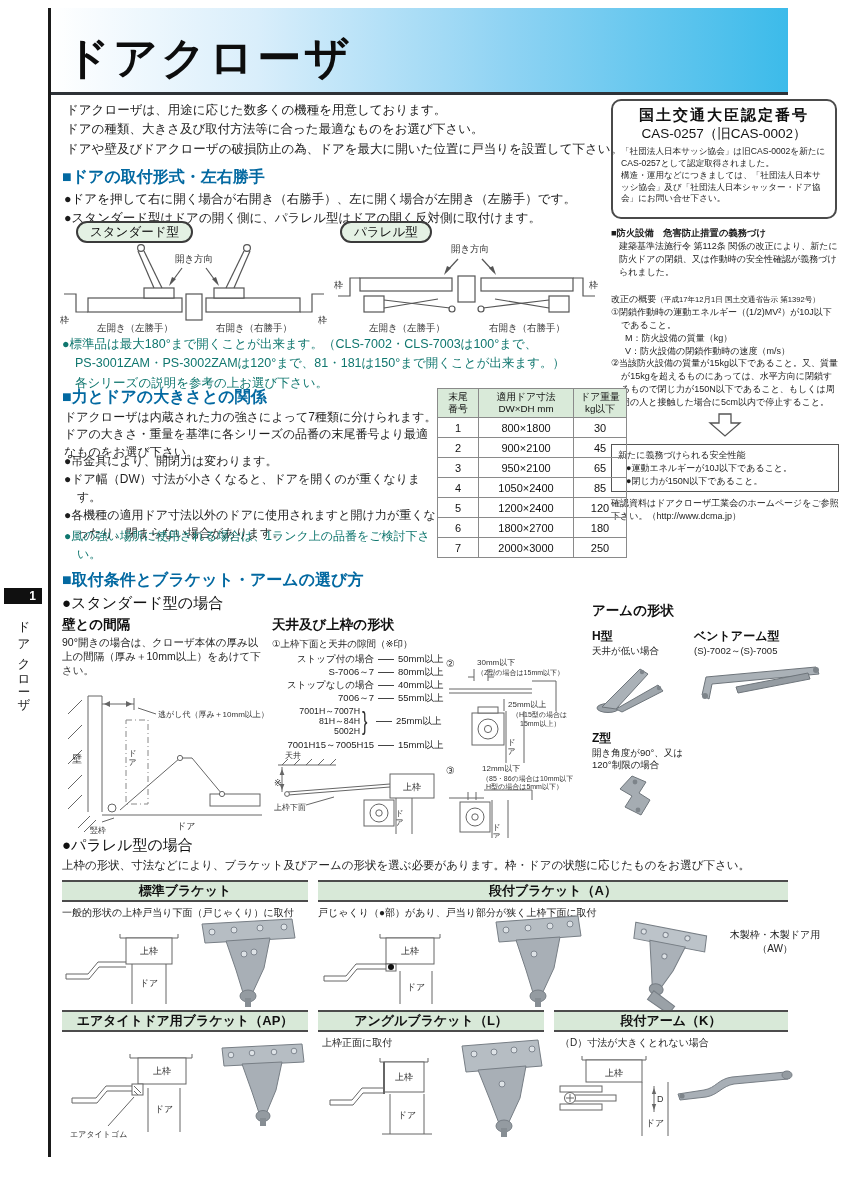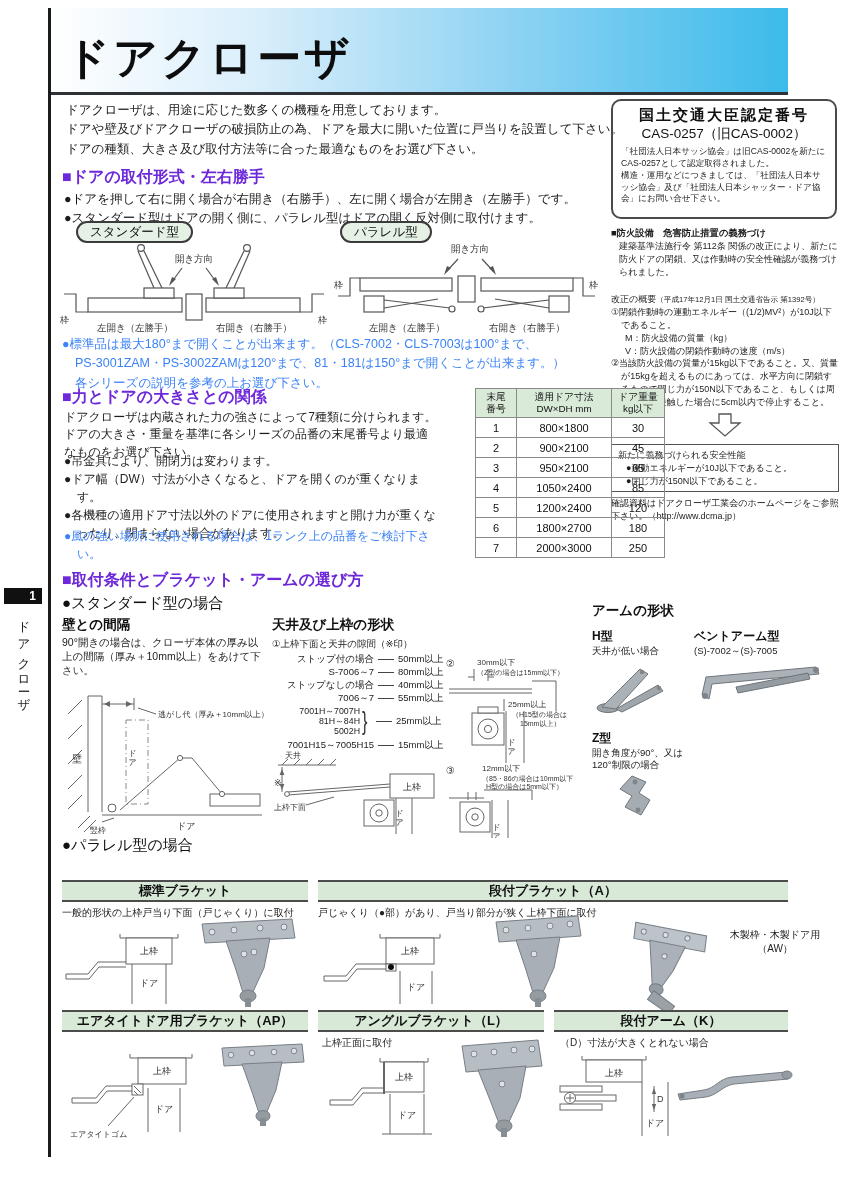--- a/index.html
+++ b/index.html
@@ -12,47 +12,47 @@
        font-size:12px;font-weight:bold;text-align:right;padding-right:6px;box-sizing:border-box;line-height:16px;}
   .side-vert{left:15px;top:612px;writing-mode:vertical-rl;font-size:12.5px;letter-spacing:4px;color:#222;}
   
   .band{left:51px;top:8px;width:737px;height:84px;
         background:linear-gradient(90deg,#ffffff 0%,#d9eefb 28%,#8fd3f3 62%,#3cbbea 100%);
         border-bottom:3px solid #2e3237;}
   .band h1{position:absolute;left:14px;bottom:4px;margin:0;font-size:44px;letter-spacing:3px;color:#0d0d0d;}
   
   .intro{left:66px;top:101px;width:560px;font-size:12.5px;line-height:1.55;color:#1b1b1b;}
   
-  .h-blue{color:#6d28d9;font-weight:bold;font-size:16px;}
+  .h-blue{color:#0369a1;font-weight:bold;font-size:16px;}
   .h-black{color:#111;font-weight:normal;font-size:15px;}
   
   .certbox{left:611px;top:99px;width:226px;height:120px;border:2px solid#4a4a4a;border-radius:10px;
            box-sizing:border-box;padding:5px 8px;}
   .certbox .t{text-align:center;font-weight:bold;font-size:15px;letter-spacing:2px;color:#111;}
   .certbox .n{text-align:center;font-size:13.5px;color:#111;margin-bottom:3px;}
   .certbox p{margin:0;font-size:8.6px;line-height:1.38;color:#222;}
   
   .fire{left:611px;top:227px;width:228px;font-size:9px;line-height:1.42;color:#1d1d1d;}
   .fire .fh{font-weight:bold;font-size:9.3px;}
   .fire .ind{padding-left:8px;}
   .fire .hang{padding-left:10px;text-indent:-10px;}
   .fire .small{font-size:7.6px;}
   .fire .sbox{border:1px solid #555;padding:4px 6px;margin-top:2px;}
   .fire .arrowwrap{text-align:center;margin:5px 0 3px 0;}
   
   .blist{font-size:12.5px;line-height:1.55;color:#1b1b1b;}
-  .red{color:#3b82f6;}
+  .red{color:#0f766e;}
   .pill{position:absolute;border:2px solid #3b3b3b;border-radius:11px;background:#e4f1e4;
         font-size:12.5px;line-height:18px;height:18px;padding:0 12px;color:#111;}
   
   .ppara{left:64px;top:409px;width:376px;font-size:12px;line-height:1.45;}
   .pbul{left:64px;top:452px;width:380px;font-size:12px;line-height:1.5;}
   .pbul div{padding-left:13px;text-indent:-13px;}
   
-  table.size{border-collapse:collapse;font-size:11px;color:#111;margin-left:38px;}
+  table.size{border-collapse:collapse;font-size:11px;color:#111;}
   table.size th,table.size td{border:1px solid #8a8a8a;text-align:center;}
   table.size th{background:#d9ead9;font-weight:normal;font-size:9.8px;line-height:1.25;padding:2px 3px;}
   table.size td{height:19px;padding:0 4px;}
   
   .colT{font-size:13.5px;font-weight:bold;color:#111;}
   .colTx{font-size:10.5px;line-height:1.32;color:#222;margin-top:2px;}
   .listT{font-size:9.5px;margin-top:4px;color:#222;}
   .spec-row{display:flex;align-items:center;height:13px;font-size:9.5px;color:#222;}
   .spec-label{width:102px;text-align:right;white-space:nowrap;}
   .spec-dash{width:16px;border-top:1.2px solid #444;margin:0 4px;}
@@ -76,22 +76,22 @@
   <div class="abs vrule"></div>
   <div class="abs tab">1</div>
   <div class="abs side-vert">ドアクローザ</div>
 
   <div class="abs band">
     <h1>ドアクローザ</h1>
   </div>
 
   <div class="abs intro">
     <div>ドアクローザは、用途に応じた数多くの機種を用意しております。</div>
+    <div>ドアの種類、大きさ及び取付方法等に合った最適なものをお選び下さい。</div>
     <div>ドアや壁及びドアクローザの破損防止の為、ドアを最大に開いた位置に戸当りを設置して下さい。</div>
-    <div>ドアの種類、大きさ及び取付方法等に合った最適なものをお選び下さい。</div>
   </div>
 
   <div class="abs certbox">
     <div class="t">国土交通大臣認定番号</div>
     <div class="n">CAS-0257（旧CAS-0002）</div>
     <p>「社団法人日本サッシ協会」は旧CAS-0002を新たにCAS-0257として認定取得されました。</p>
     <p>構造・運用などにつきましては、「社団法人日本サッシ協会」及び「社団法人日本シャッター・ドア協会」にお問い合せ下さい。</p>
   </div>
 
   <div class="abs fire">
@@ -428,20 +428,21 @@
       <div class="armdesc"><span>開き角度が90°、又は</span><br><span>120°制限の場合</span></div>
       <svg width="64" height="46" viewBox="0 0 64 46" style="margin-left:10px;">
         <path d="M30,4 L44,10 L37,21 L48,28 L39,43 L23,35 L30,24 L18,17 Z" fill="#a5acb2" stroke="#6e757b"></path>
         <circle cx="33" cy="10" r="2.4" fill="#7d848a"></circle>
           <circle cx="36" cy="38" r="2.4" fill="#7d848a"></circle>
       </svg>
     </div>
   </div>
 
   <div class="abs h-black" style="left:62px;top:836px;">●パラレル型の場合</div>
+  <div class="abs" style="left:62px;top:858px;width:740px;font-size:11.5px;">上枠の形状、寸法などにより、ブラケット及びアームの形状を選ぶ必要があります。枠・ドアの状態に応じたものをお選び下さい。</div>
 
   <div class="abs gbar" style="left:62px;top:880px;width:246px;">標準ブラケット</div>
   <div class="abs gbar" style="left:318px;top:880px;width:470px;">段付ブラケット（A）</div>
   <div class="abs cap" style="left:62px;top:906px;width:252px;">一般的形状の上枠戸当り下面（戸じゃくり）に取付</div>
   <div class="abs cap" style="left:318px;top:906px;width:300px;">戸じゃくり（●部）があり、戸当り部分が狭く上枠下面に取付</div>
   <div class="abs cap" style="left:712px;top:928px;width:126px;text-align:center;line-height:1.35;">
     <span>木製枠・木製ドア用</span><br><span>（AW）</span>
   </div>
 
   <svg class="abs" style="left:62px;top:922px;" width="132" height="84" viewBox="0 0 132 84">

